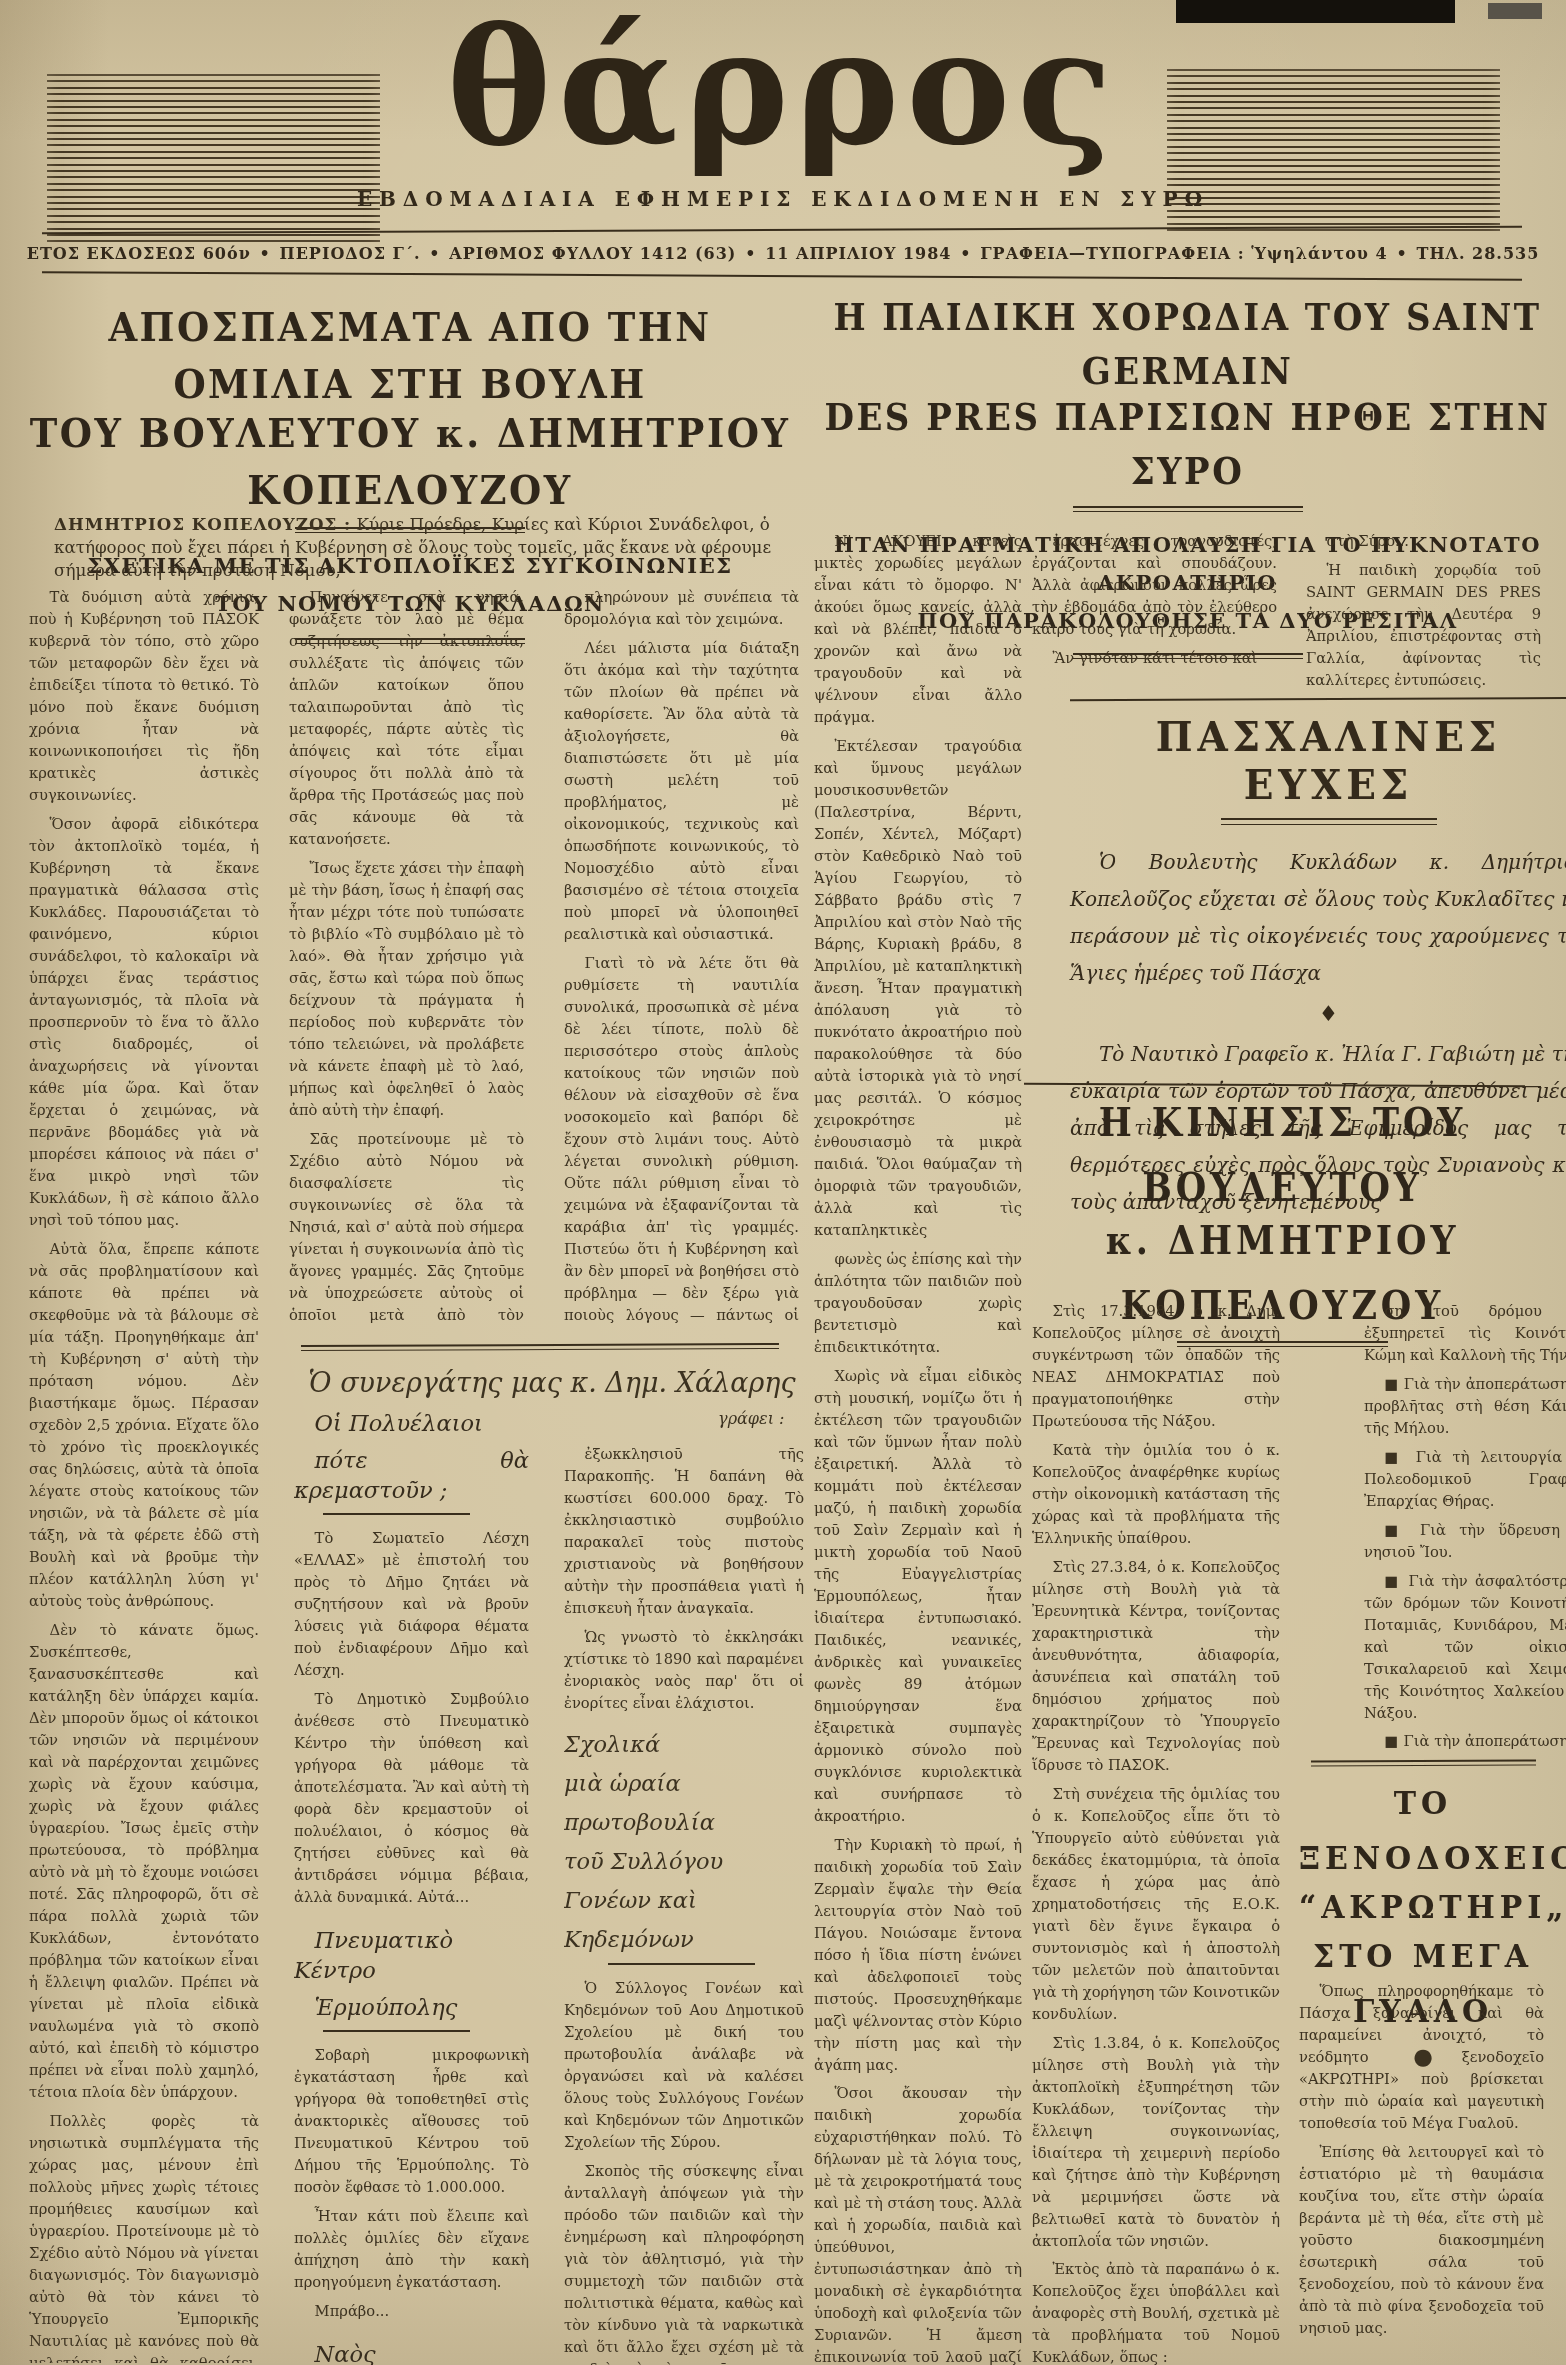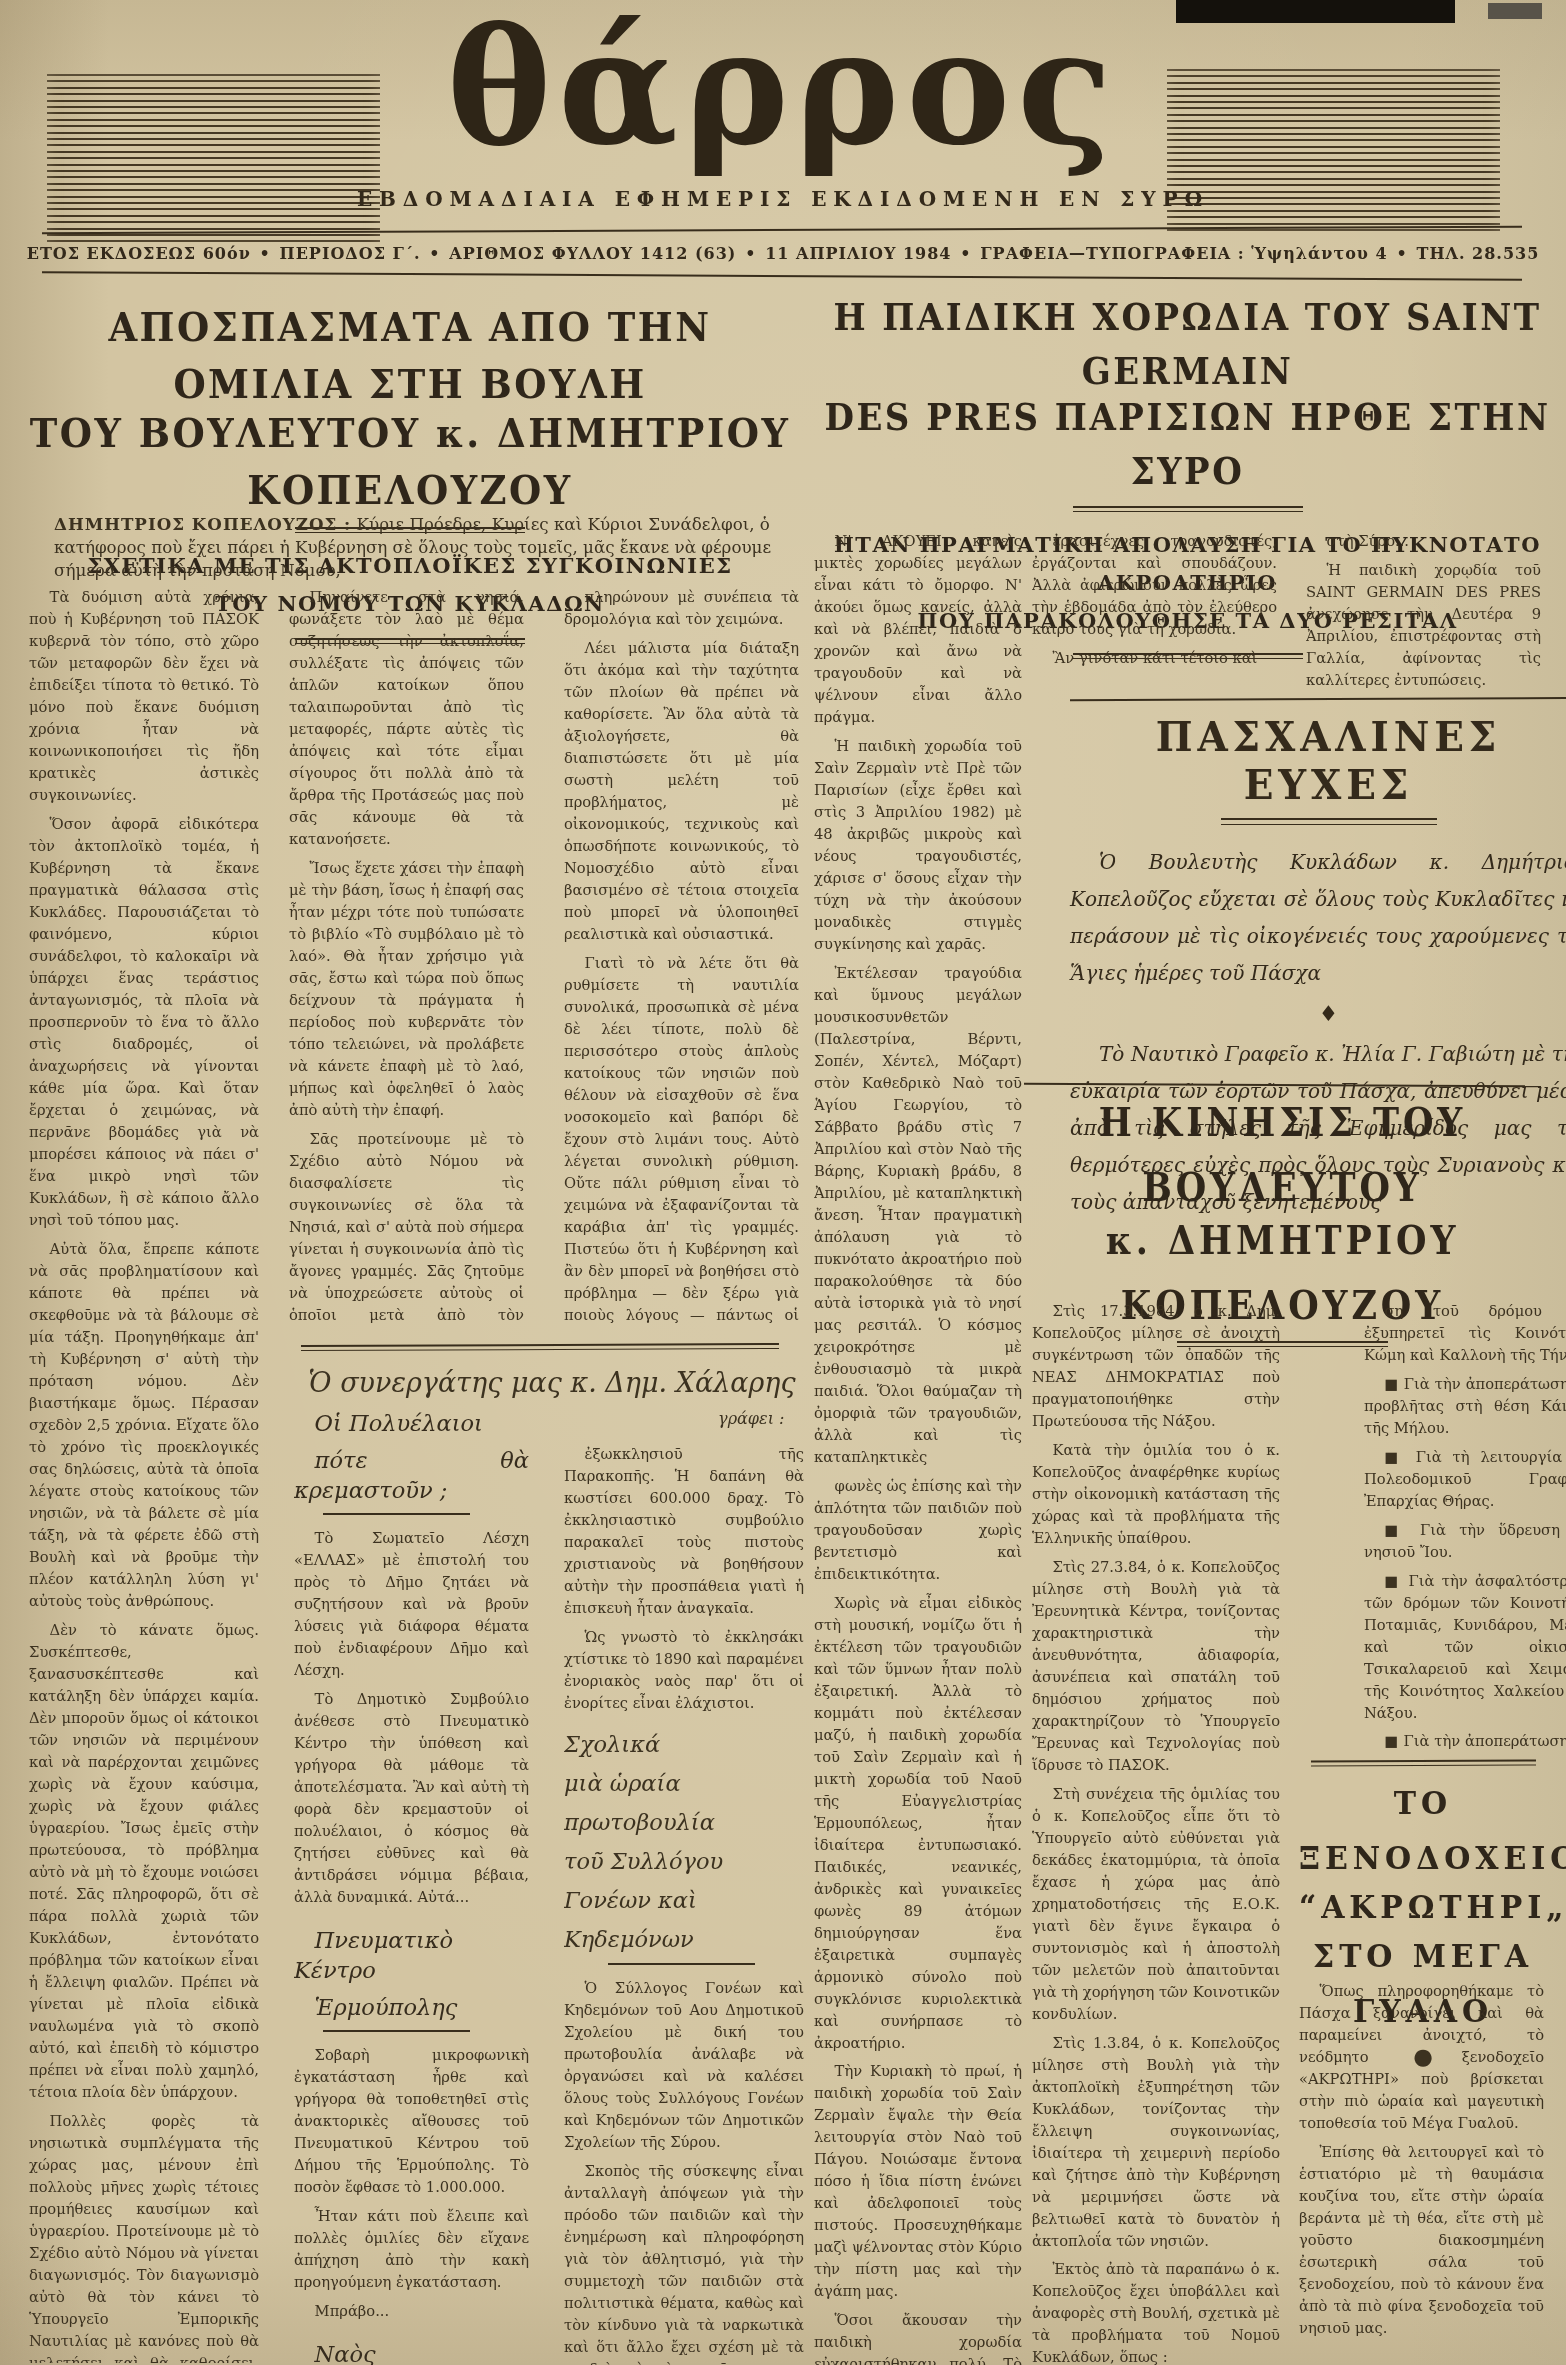--- a/index.html
+++ b/index.html
@@ -151,21 +151,20 @@
       </div>
     <div class="shortrule" style="margin-left:44px;"></div>
     <div>
         <p class="">Ὁ Σύλλογος Γονέων καὶ Κηδεμόνων τοῦ Αου Δημοτικοῦ Σχολείου μὲ δική του πρωτοβουλία ἀνάλαβε νὰ ὀργανώσει καὶ νὰ καλέσει ὅλους τοὺς Συλλόγους Γονέων καὶ Κηδεμόνων τῶν Δημοτικῶν Σχολείων τῆς Σύρου.</p>
         <p class="">Σκοπὸς τῆς σύσκεψης εἶναι ἀνταλλαγὴ ἀπόψεων γιὰ τὴν πρόοδο τῶν παιδιῶν καὶ τὴν ἐνημέρωση καὶ πληροφόρηση γιὰ τὸν ἀθλητισμό, γιὰ τὴν συμμετοχὴ τῶν παιδιῶν στὰ πολιτιστικὰ θέματα, καθὼς καὶ τὸν κίνδυνο γιὰ τὰ ναρκωτικὰ καὶ ὅτι ἄλλο ἔχει σχέση μὲ τὰ παιδιὰ καὶ τοὺς γονεῖς.</p>
       </div>
   </div>
 
   <div class="abs col" style="left:814px;top:530px;width:208px;height:1835px;">
       <p class="">Ν' ΑΚΟΥΕΙ κανεὶς μικτὲς χορωδίες μεγάλων εἶναι κάτι τὸ ὄμορφο. Ν' ἀκούει ὅμως κανείς, ἀλλὰ καὶ νὰ βλέπει, παιδιὰ 8 χρονῶν καὶ ἄνω νὰ τραγουδοῦν καὶ νὰ ψέλνουν εἶναι ἄλλο πράγμα.</p>
-      <p class="">Ἡ παιδικὴ χορωδία τοῦ Σαὶν Ζερμαὶν ντὲ Πρὲ τῶν Παρισίων (εἶχε ἔρθει καὶ στὶς 3 Ἀπριλίου 1982) μὲ 48 ἀκριβῶς μικροὺς καὶ νέους τραγουδιστές, χάρισε σ' ὅσους εἶχαν τὴν τύχη νὰ τὴν ἀκούσουν μοναδικὲς στιγμὲς συγκίνησης καὶ χαρᾶς.</p>
       <p class="">Ἐκτέλεσαν τραγούδια καὶ ὕμνους μεγάλων μουσικοσυνθετῶν (Παλεστρίνα, Βέρντι, Σοπέν, Χέντελ, Μόζαρτ) στὸν Καθεδρικὸ Ναὸ τοῦ Ἁγίου Γεωργίου, τὸ Σάββατο βράδυ στὶς 7 Ἀπριλίου καὶ στὸν Ναὸ τῆς Βάρης, Κυριακὴ βράδυ, 8 Ἀπριλίου, μὲ καταπληκτικὴ ἄνεση. Ἦταν πραγματικὴ ἀπόλαυση γιὰ τὸ πυκνότατο ἀκροατήριο ποὺ παρακολούθησε τὰ δύο αὐτὰ ἱστορικὰ γιὰ τὸ νησί μας ρεσιτάλ. Ὁ κόσμος χειροκρότησε μὲ ἐνθουσιασμὸ τὰ μικρὰ παιδιά. Ὅλοι θαύμαζαν τὴ ὀμορφιὰ τῶν τραγουδιῶν, ἀλλὰ καὶ τὶς καταπληκτικὲς</p>
       <p class="">φωνὲς ὡς ἐπίσης καὶ τὴν ἁπλότητα τῶν παιδιῶν ποὺ τραγουδοῦσαν χωρὶς βεντετισμὸ καὶ ἐπιδεικτικότητα.</p>
       <p class="">Χωρὶς νὰ εἶμαι εἰδικὸς στὴ μουσική, νομίζω ὅτι ἡ ἐκτέλεση τῶν τραγουδιῶν καὶ τῶν ὕμνων ἦταν πολὺ ἐξαιρετική. Ἀλλὰ τὸ κομμάτι ποὺ ἐκτέλεσαν μαζύ, ἡ παιδικὴ χορωδία τοῦ Σαὶν Ζερμαὶν καὶ ἡ μικτὴ χορωδία τοῦ Ναοῦ τῆς Εὐαγγελιστρίας Ἑρμουπόλεως, ἦταν ἰδιαίτερα ἐντυπωσιακό. Παιδικές, νεανικές, ἀνδρικὲς καὶ γυναικεῖες φωνὲς 89 ἀτόμων δημιούργησαν ἕνα ἐξαιρετικὰ συμπαγὲς ἁρμονικὸ σύνολο ποὺ συγκλόνισε κυριολεκτικὰ καὶ συνήρπασε τὸ ἀκροατήριο.</p>
       <p class="">Τὴν Κυριακὴ τὸ πρωί, ἡ παιδικὴ χορωδία τοῦ Σαὶν Ζερμαὶν ἔψαλε τὴν Θεία λειτουργία στὸν Ναὸ τοῦ Πάγου. Νοιώσαμε ἔντονα πόσο ἡ ἴδια πίστη ἑνώνει καὶ ἀδελφοποιεῖ τοὺς πιστούς. Προσευχηθήκαμε μαζὶ ψέλνοντας στὸν Κύριο τὴν πίστη μας καὶ τὴν ἀγάπη μας.</p>
       <p class="">Ὅσοι ἄκουσαν τὴν παιδικὴ χορωδία εὐχαριστήθηκαν πολύ. Τὸ δήλωναν μὲ τὰ λόγια τους, μὲ τὰ χειροκροτήματά τους καὶ μὲ τὴ στάση τους. Ἀλλὰ καὶ ἡ χορωδία, παιδιὰ καὶ ὑπεύθυνοι, ἐντυπωσιάστηκαν ἀπὸ τὴ μοναδικὴ σὲ ἐγκαρδιότητα ὑποδοχὴ καὶ φιλοξενία τῶν Συριανῶν. Ἡ ἄμεση ἐπικοινωνία τοῦ λαοῦ μαζί τους, τὰ ἄφθονα κεράσματα στὸν Καθεδρικὸ Ναὸ τοῦ Ἁγίου Γεωργίου καὶ στὴ Βάρη, ἀλλὰ κυρίως ἐκεῖνο τὸ πλούσιο γεῦμα τῆς Κυριακῆς τὸ μεσημέρι, ποὺ πρόσφερε ὁ Ναὸς τοῦ Πάγου, κοινότητα, ἐνορία, νεολαία, ποδοσφαιρικὸς ὅμιλος, τοὺς ἐντυπωσίασε καὶ τοὺς συγκίνησε. Τέτοια ὑποδοχὴ δὲν τὴν ἔχουν συναντήσει πουθενά, ὅπως δήλωναν.</p>
     </div>
   <div class="abs col" style="left:1032px;top:530px;width:245px;height:163px;">
       <p class="">ἐρασιτέχνες τραγουδιστές, ἐργάζονται καὶ σπουδάζουν. Ἀλλὰ ἀφιερώνουν πολλὲς ὧρες τὴν ἑβδομάδα ἀπὸ τὸν ἐλεύθερο καιρό τους γιὰ τὴ χορωδία.</p>
       <p class="">Ἂν γινόταν κάτι τέτοιο καὶ</p>
     </div>

